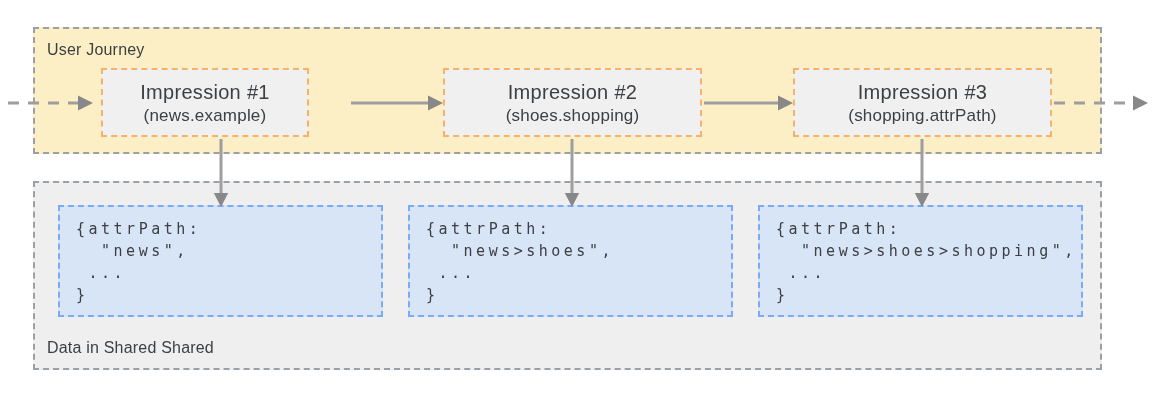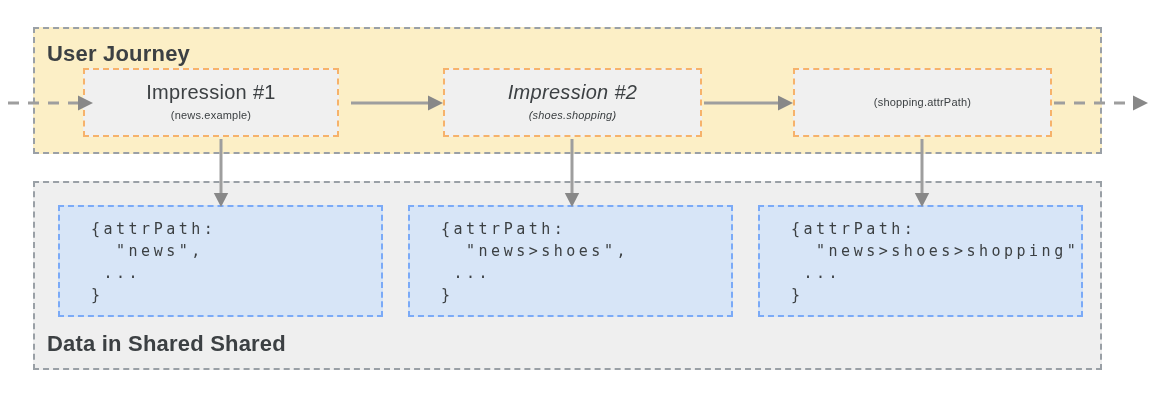--- a/index.html
+++ b/index.html
@@ -10,46 +10,46 @@
   
   .journey {
     position:absolute; left:33px; top:27px; width:1069px; height:127px;
     background:#FCEFC6; border:2px dashed #9AA0A6;
   }
   .storage {
     position:absolute; left:33px; top:181px; width:1069px; height:189px;
     background:#EFEFEF; border:2px dashed #9AA0A6;
   }
   .section-label {
-    position:absolute; font-size:22px; font-weight:bold;
+    position:absolute; font-size:16px; font-weight:normal;
     color:#3C4043; letter-spacing:0.2px; white-space:nowrap;
   }
   .journey .section-label { left:12px; top:12px; }
   .storage .section-label { left:12px; bottom:11px; }
 
   
   .impression {
     position:absolute; top:68px; height:69px;
     background:#F0F0F0; border:2px dashed #F6B26B;
     display:flex; flex-direction:column; align-items:center; justify-content:center;
     color:#3C4043; text-align:center;
   }
-  .imp-1 { left:83px;  width:256px; }
-  .imp-2 { left:443px; width:259px;font-style:italic; }
+  .imp-1 { left:101px;  width:208px; }
+  .imp-2 { left:443px; width:259px; }
   .imp-3 { left:793px; width:259px; }
   .imp-title { font-size:20px; line-height:25px; letter-spacing:0.3px; }
-  .imp-sub   { font-size:11px; line-height:21px; letter-spacing:0.2px; }
+  .imp-sub   { font-size:17px; line-height:21px; letter-spacing:0.2px; }
 
   
   .code {
     position:absolute; top:205px; width:325px; height:112px;
     background:#D7E5F7; border:2px dashed #7BAAF7;
     font-family:"DejaVu Sans Mono", monospace;
     font-size:15px; line-height:22px; letter-spacing:3.5px;
-    color:#3C4043; white-space:pre; padding:11px 6px 0 31px; overflow:hidden;
+    color:#3C4043; white-space:pre; padding:11px 6px 0 16px; overflow:hidden;
   }
   .code-1 { left:58px; }
   .code-2 { left:408px; }
   .code-3 { left:758px; }
 
   
   .arrows { position:absolute; left:0; top:0; pointer-events:none; }
   .arrow-line { stroke:#9E9E9E; stroke-width:3; fill:none; }
   .arrow-line.dash { stroke-dasharray:11 9; }
   .arrow-head { fill:#888888; stroke:none; }
@@ -69,20 +69,21 @@
 
   <div class="impression imp-1">
     <div class="imp-title">Impression #1</div>
     <div class="imp-sub">(news.example)</div>
   </div>
   <div class="impression imp-2">
     <div class="imp-title">Impression #2</div>
     <div class="imp-sub">(shoes.shopping)</div>
   </div>
   <div class="impression imp-3">
+    <div class="imp-title">Impression #3</div>
     <div class="imp-sub">(shopping.attrPath)</div>
   </div>
 
   <pre class="code code-1">{attrPath:
   "news",
  ...
 }</pre>
   <pre class="code code-2">{attrPath:
   "news&gt;shoes",
  ...

